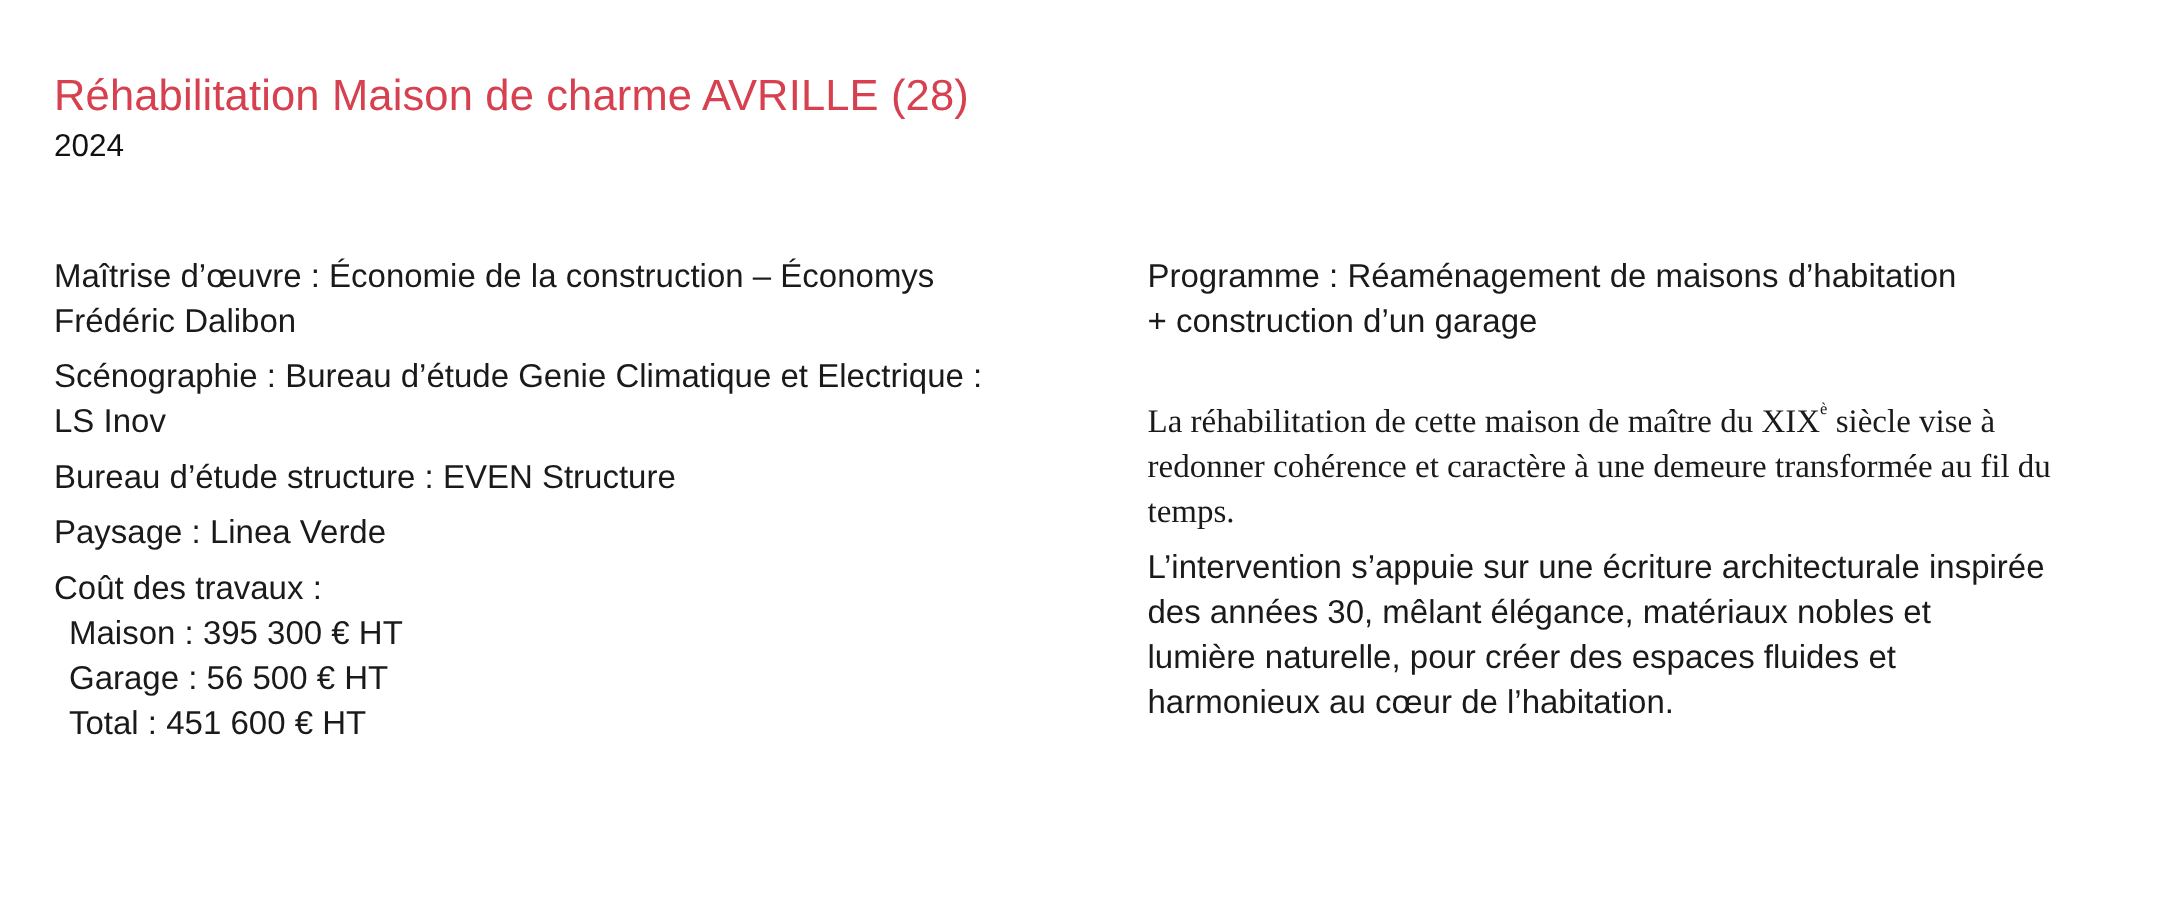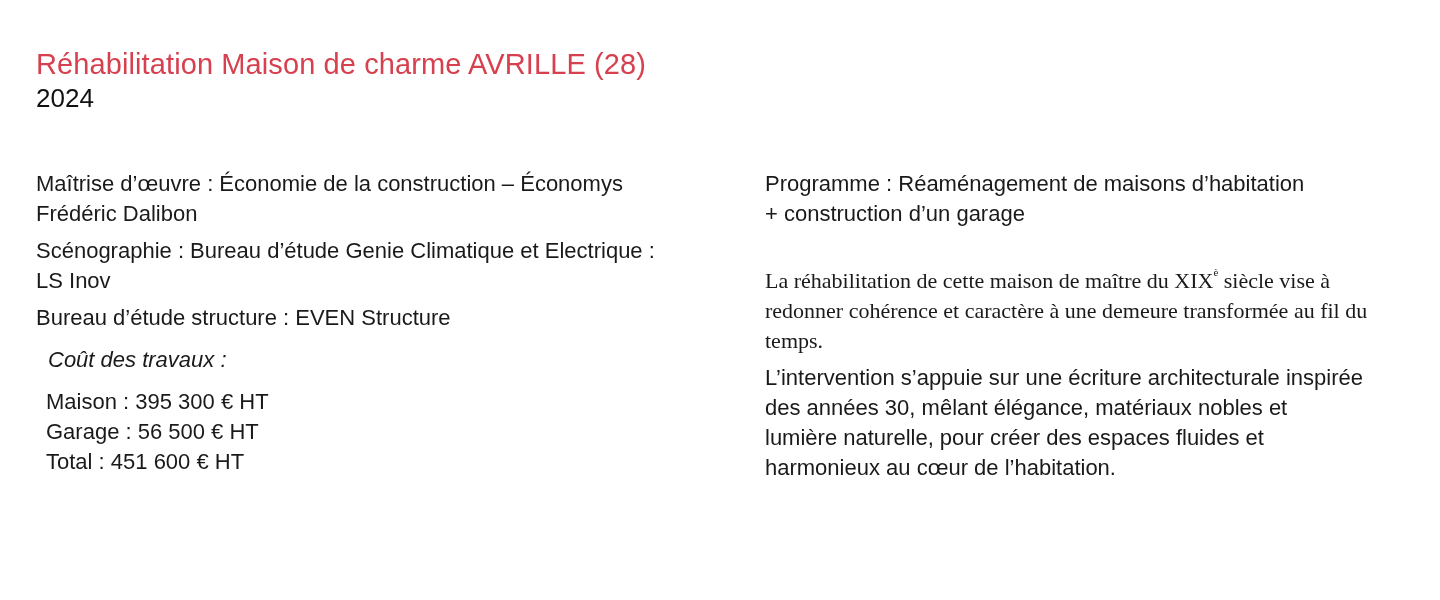--- a/index.html
+++ b/index.html
@@ -22,53 +22,54 @@
     }
     .title {
       font-size: 29px;
       line-height: 36px;
       color: #d6404f;
       font-weight: normal;
       margin: 0;
       letter-spacing: 0.1px;
     }
     .year {
-      font-size: 26px;
+      font-size: 21px;
       line-height: 32px;
       color: #111;
       margin: 0;
     }
     .col {
       position: absolute;
       top: 169px;
       font-size: 22px;
       line-height: 30px;
       color: #1a1a1a;
     }
     .col-left { left: 36px; width: 680px; }
     .col-right { left: 765px; width: 660px; }
     .entry { margin: 0 0 7px 0; }
-    .cost-title { margin: 12px; font-style: italic; }
+    .cost-title { margin: 0; }
     .cost-line { margin: 0; padding-left: 10px; }
     .spacer { height: 30px; }
     sup { font-size: 11px; vertical-align: 12px; line-height: 0; }
     .para { margin: 0 0 7px 0; }
   </style>
 </head>
 <body>
 
 <div class="header">
   <h1 class="title">Réhabilitation Maison de charme AVRILLE (28)</h1>
   <p class="year">2024</p>
 </div>
 
 <div class="col col-left">
   <p class="entry" style="width:620px;">Maîtrise d’œuvre : Économie de la construction – Économys Frédéric Dalibon</p>
   <p class="entry" style="width:650px;">Scénographie : Bureau d’étude Genie Climatique et Electrique : LS Inov</p>
   <p class="entry">Bureau d’étude structure : EVEN Structure</p>
+  <p class="entry">Paysage : Linea Verde</p>
   <div>
     <p class="cost-title">Coût des travaux :</p>
     <p class="cost-line">Maison : 395 300 € HT</p>
     <p class="cost-line">Garage : 56 500 € HT</p>
     <p class="cost-line">Total : 451 600 € HT</p>
   </div>
 </div>
 
 <div class="col col-right">
   <p class="para" style="width:540px;">Programme : Réaménagement de maisons d’habitation + construction d’un garage</p>

